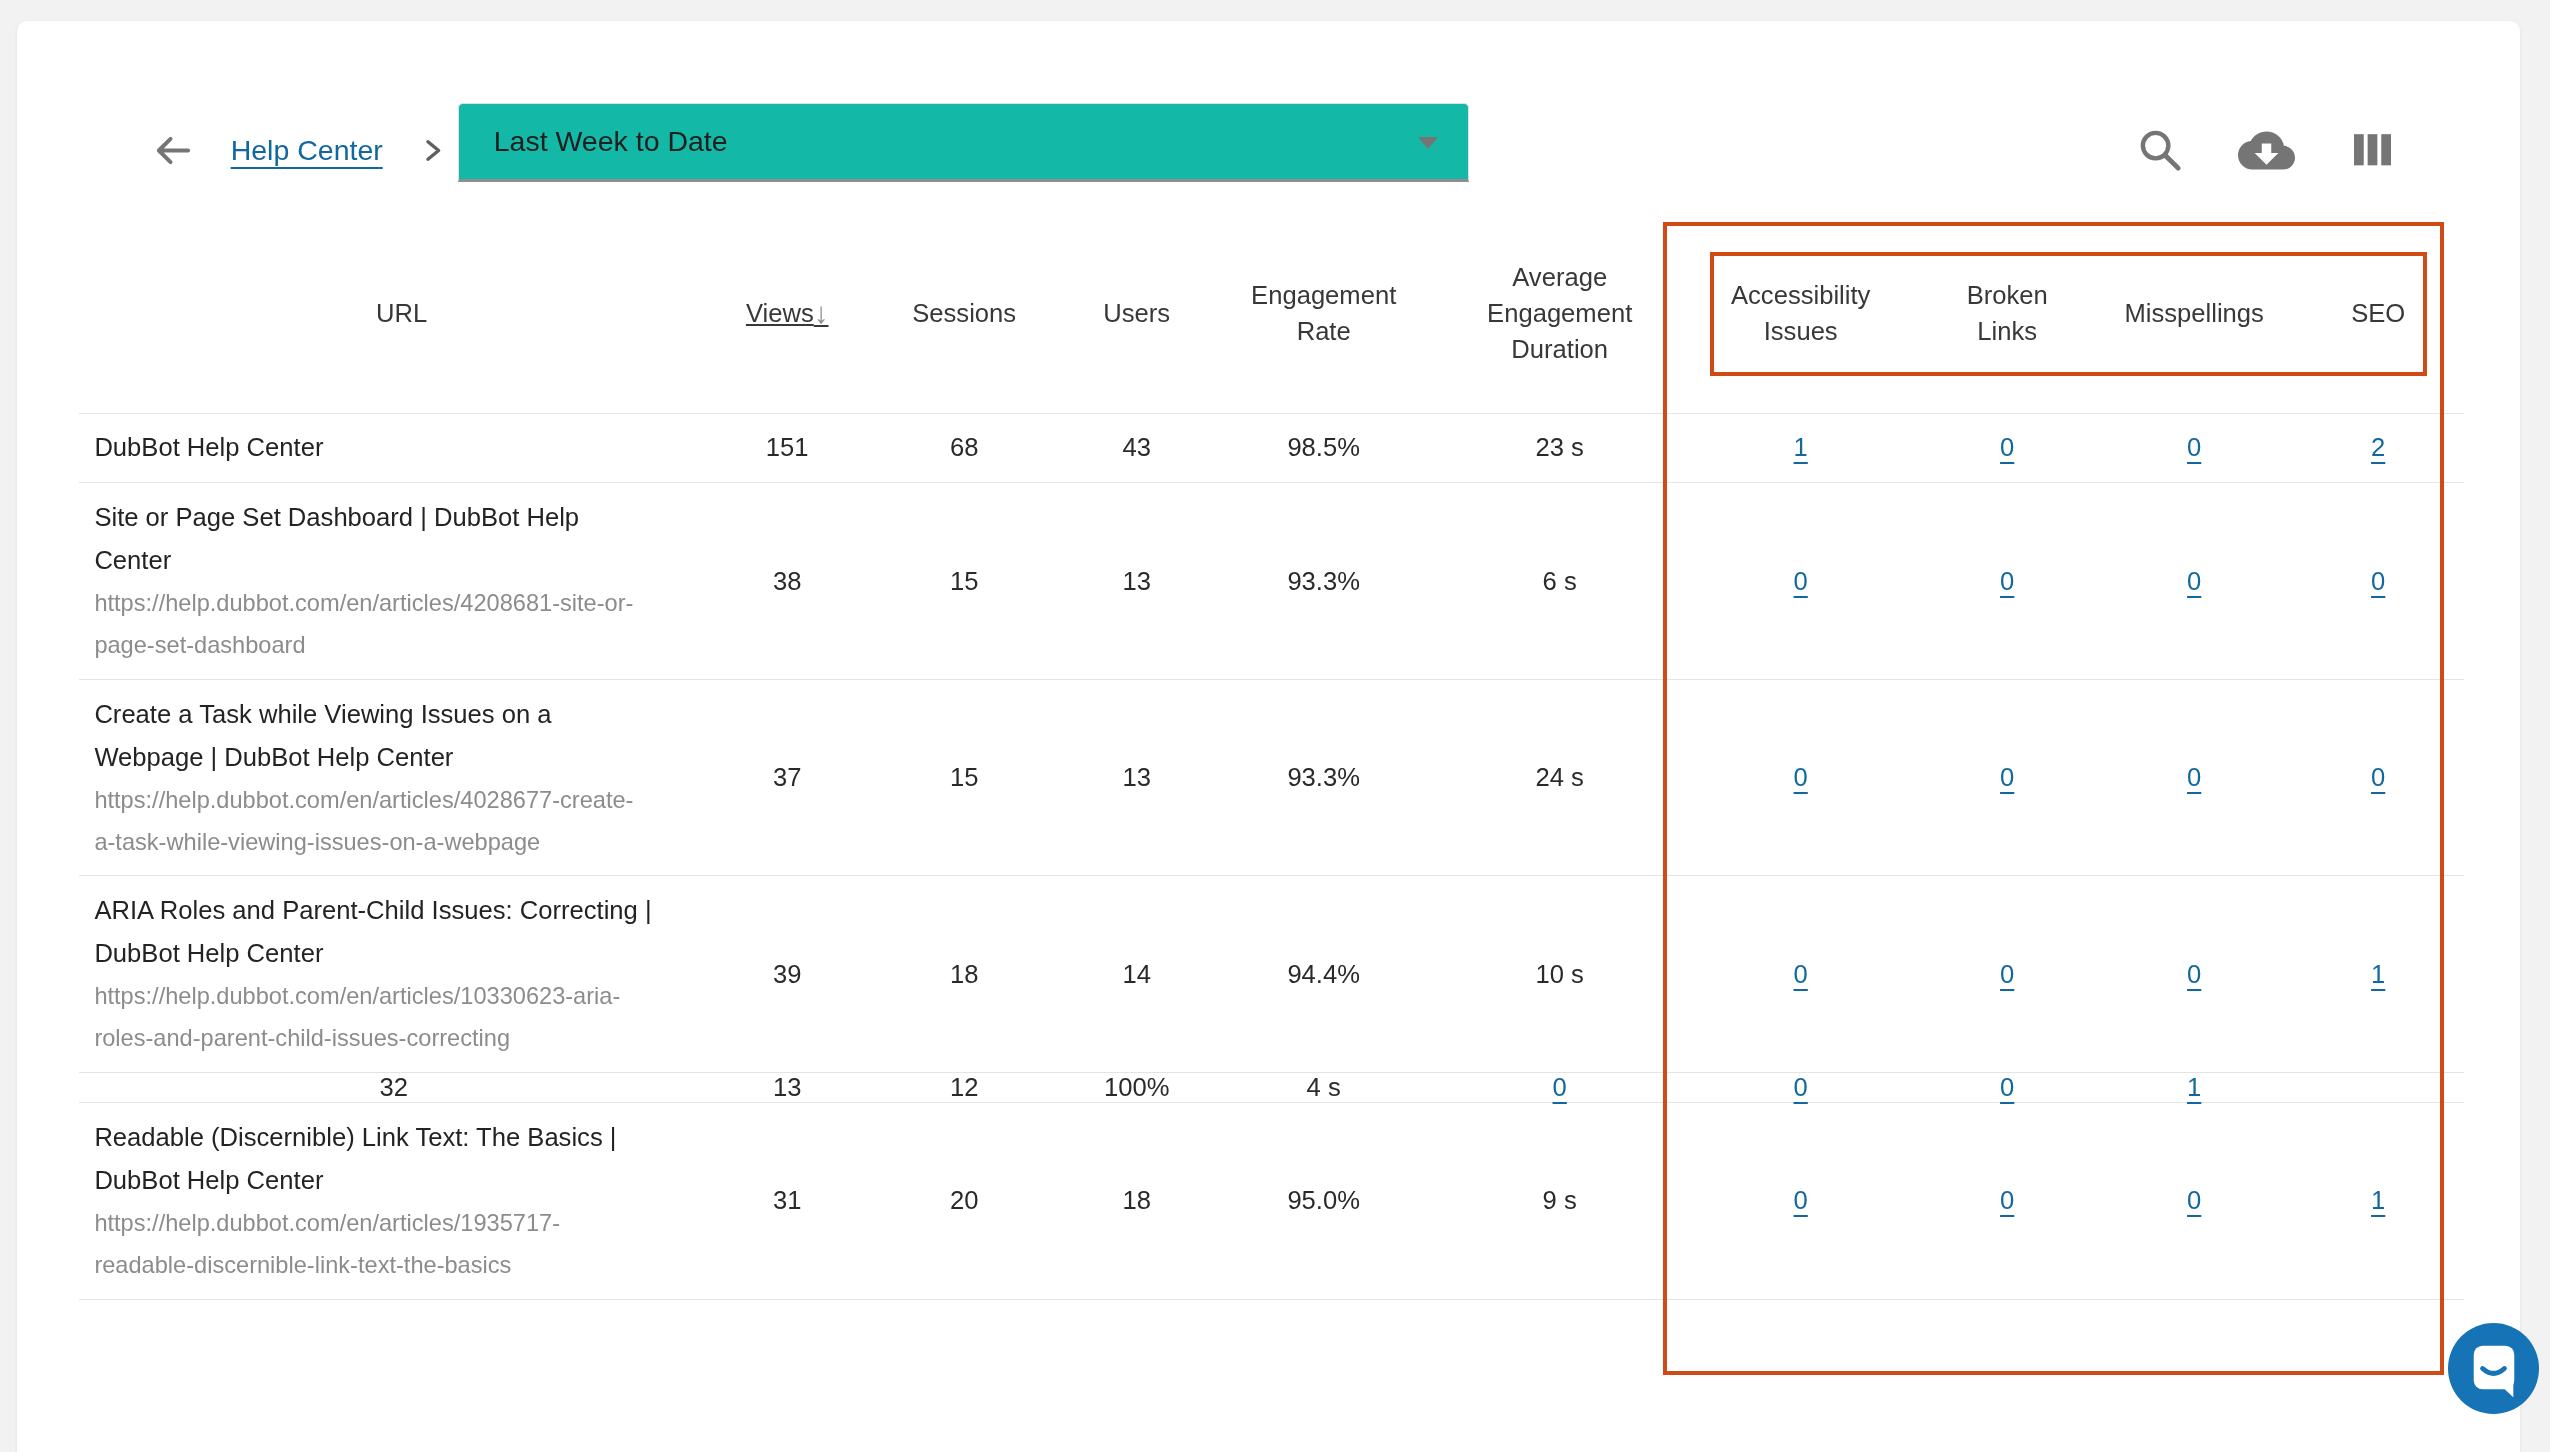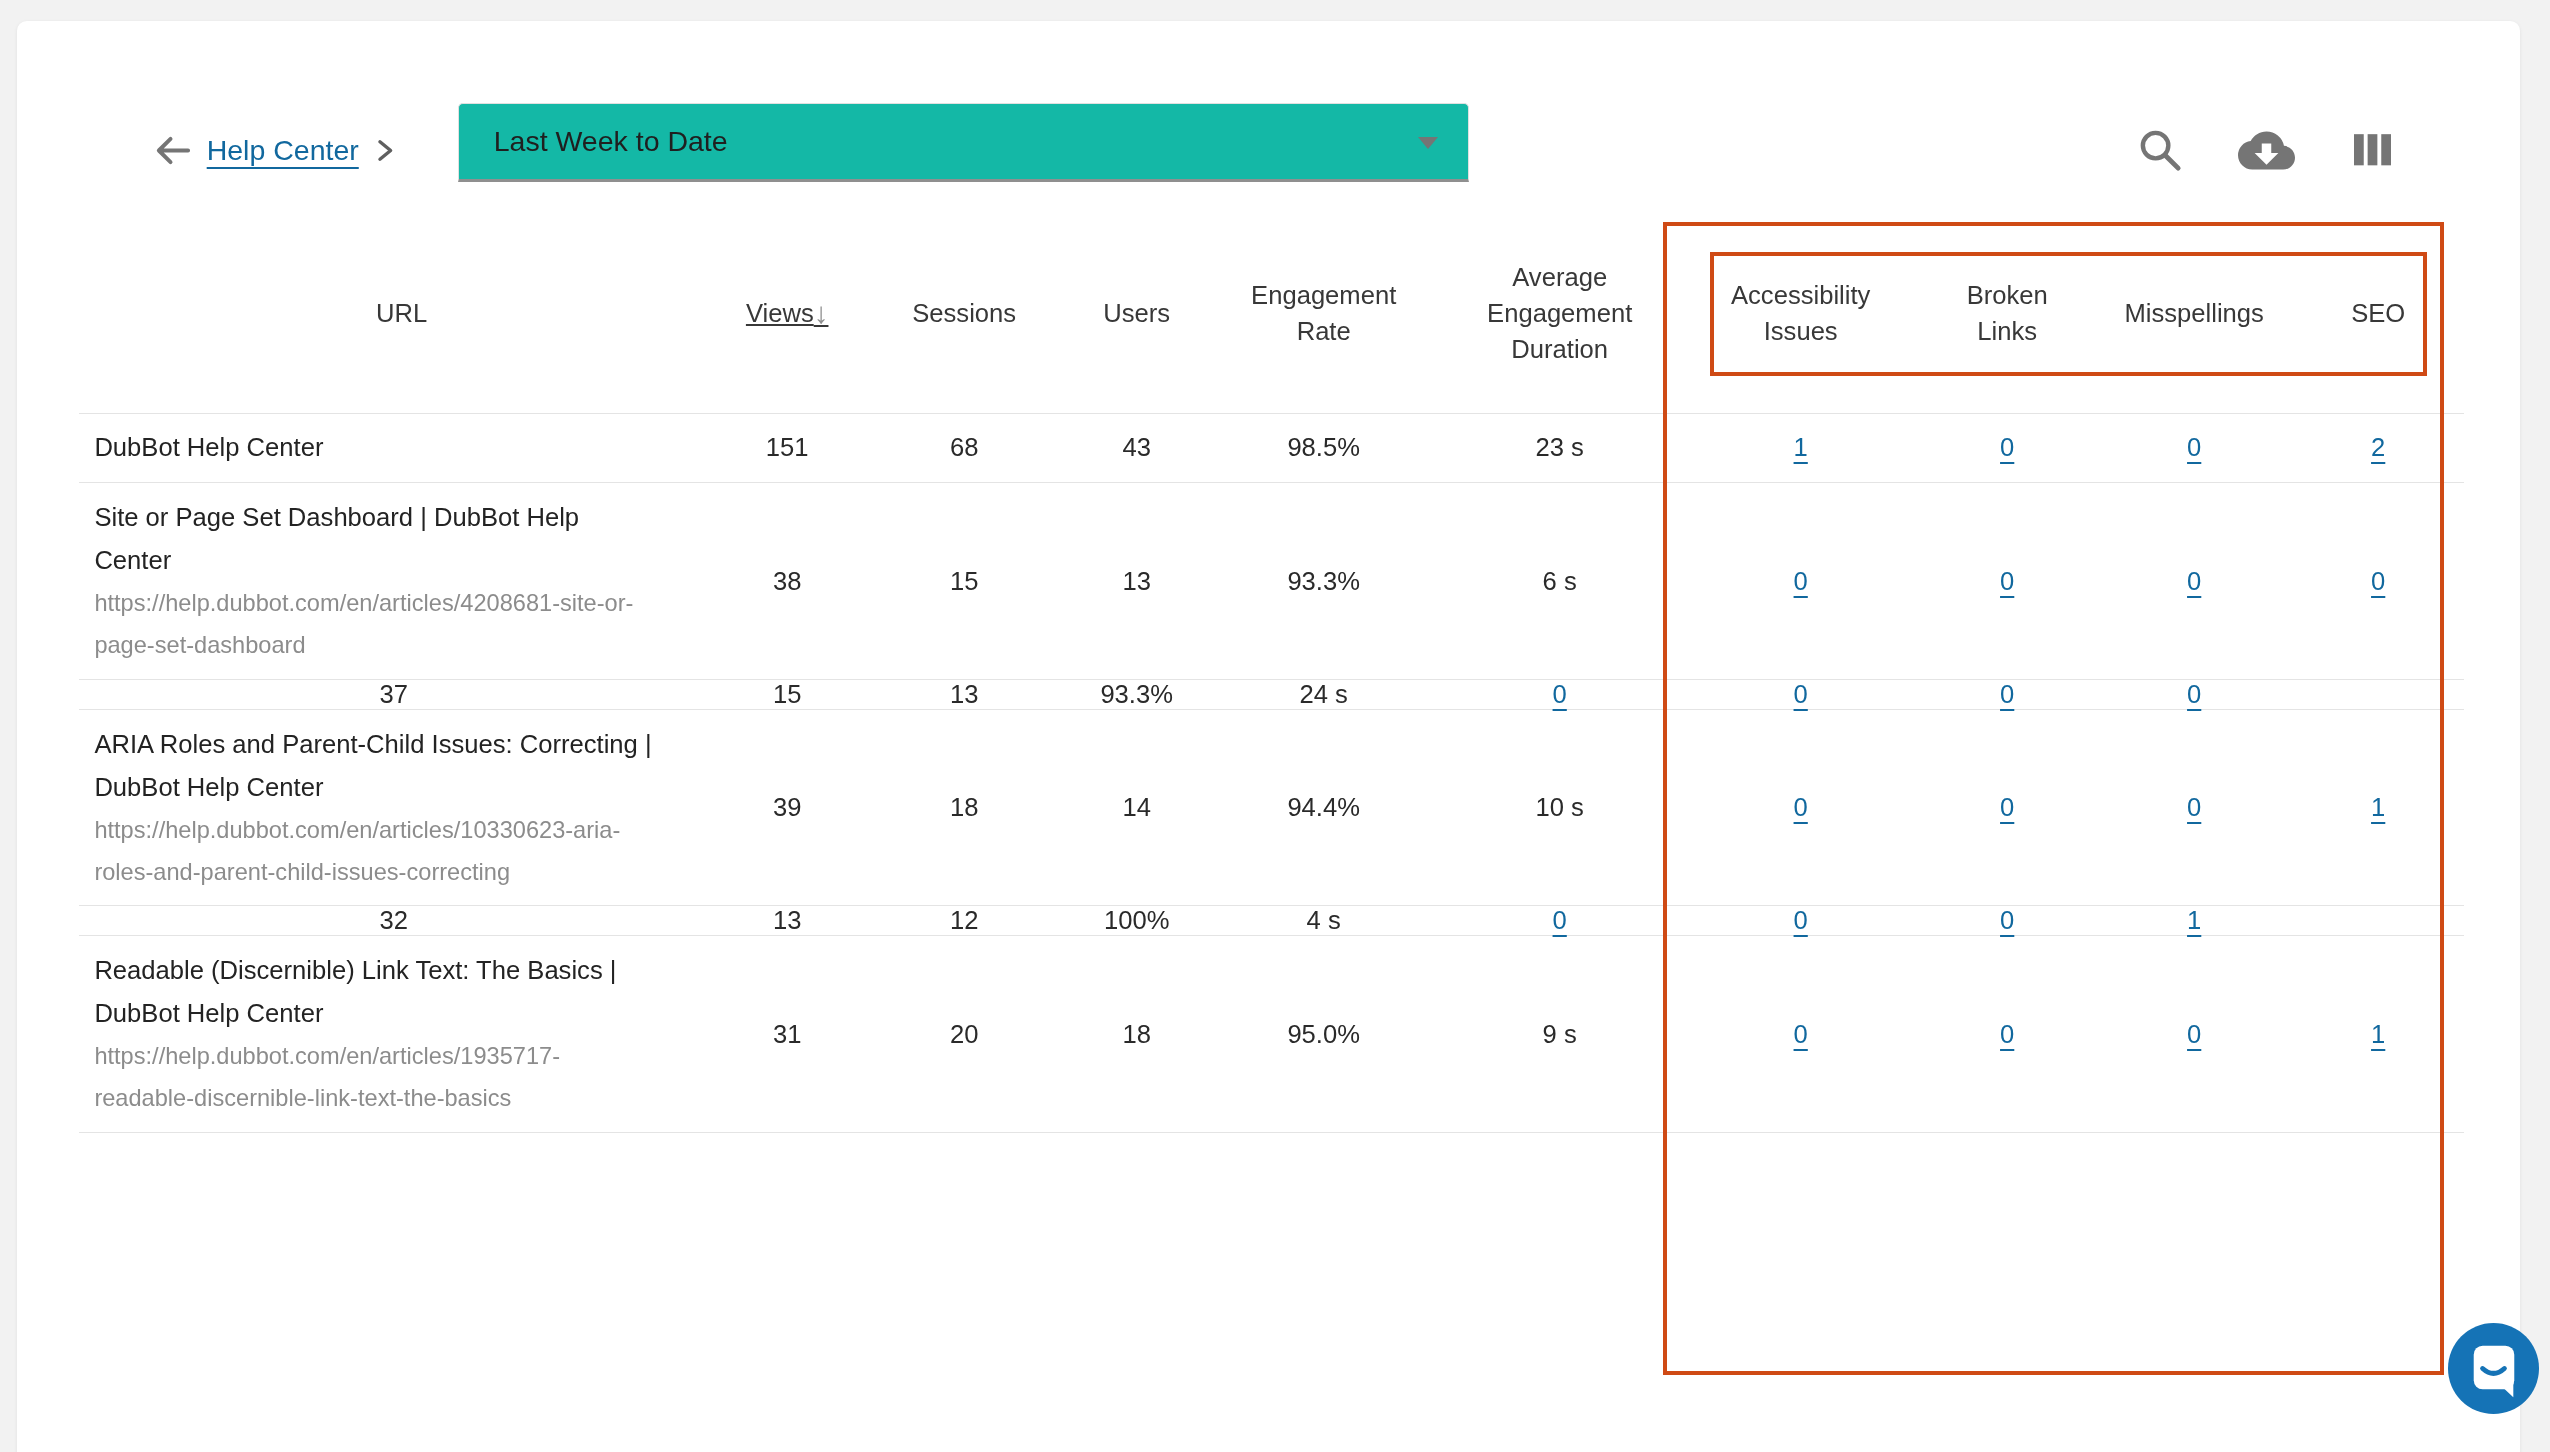--- a/index.html
+++ b/index.html
@@ -12,21 +12,21 @@
   }
   .card {
     position:absolute; left:16.7px; top:20.7px; width:2503px; height:1476px;
     background:#ffffff; border-radius:9.8px;
     box-shadow:0 1px 3.9px rgba(0,0,0,0.08);
   }
 
   
   .crumbs {
     position:absolute; left:134px; top:94px; height:71px;
-    display:flex; align-items:center; gap:13px;
+    display:flex; align-items:center; gap:37px;
   }
   .back-btn { width:43px; height:43px; display:flex; align-items:center; justify-content:center; cursor:pointer; }
   .crumb-link {
     font-size:28.5px; font-weight:500; color:#11689e;
     text-decoration:underline; text-underline-offset:6.9px; cursor:pointer;
   }
   .select {
     position:absolute; left:441px; top:82px; width:1011px; height:79px;
     background:#14b8a6; border:1px solid #e0e0e0; border-bottom:3px solid #8f8f8f;
     border-radius:4.9px 4.9px 0 0;
@@ -178,20 +178,26 @@
       <div class="td">13</div>
       <div class="td">93.3%</div>
       <div class="td">6 s</div>
       <div class="td"><a class="cell-link">0</a></div>
       <div class="td"><a class="cell-link">0</a></div>
       <div class="td"><a class="cell-link">0</a></div>
       <div class="td"><a class="cell-link">0</a></div>
     </div>
 
     <div class="tr">
+      <div class="td td-url">
+        <div class="row-title">Create a Task while Viewing Issues on a
+Webpage | DubBot Help Center</div>
+        <div class="row-url">https://help.dubbot.com/en/articles/4028677-create-
+a-task-while-viewing-issues-on-a-webpage</div>
+      </div>
       <div class="td">37</div>
       <div class="td">15</div>
       <div class="td">13</div>
       <div class="td">93.3%</div>
       <div class="td">24 s</div>
       <div class="td"><a class="cell-link">0</a></div>
       <div class="td"><a class="cell-link">0</a></div>
       <div class="td"><a class="cell-link">0</a></div>
       <div class="td"><a class="cell-link">0</a></div>
     </div>

